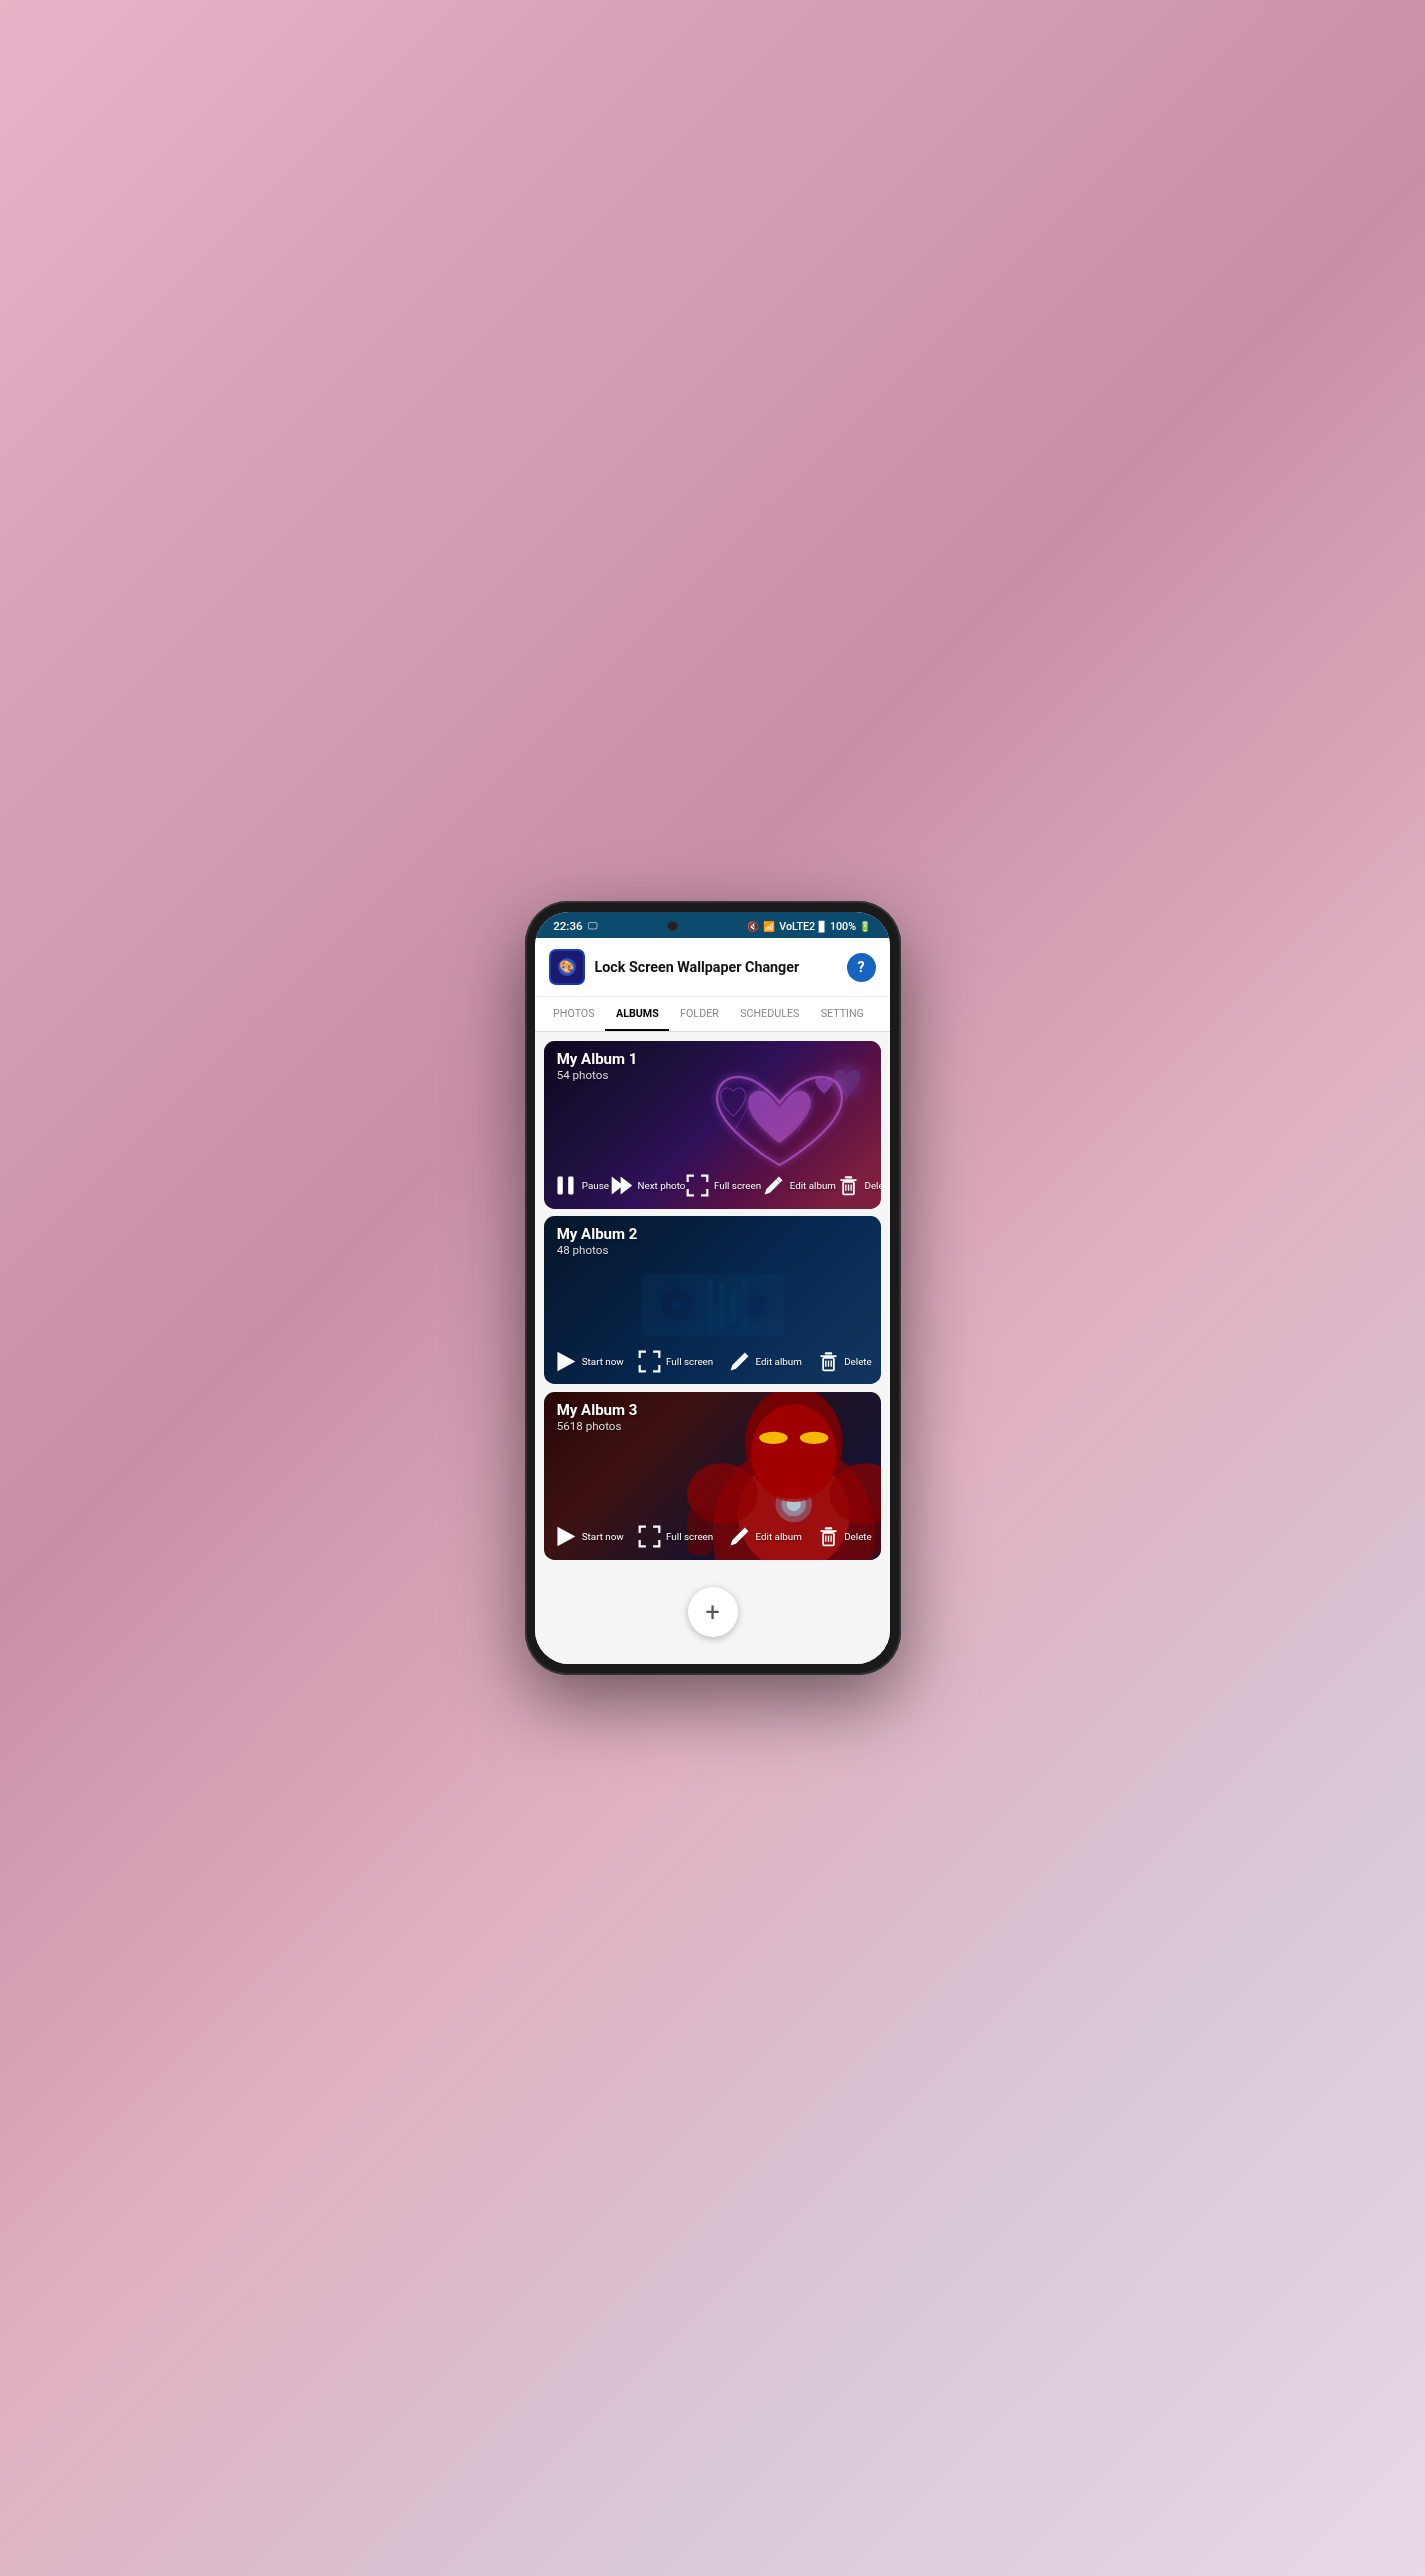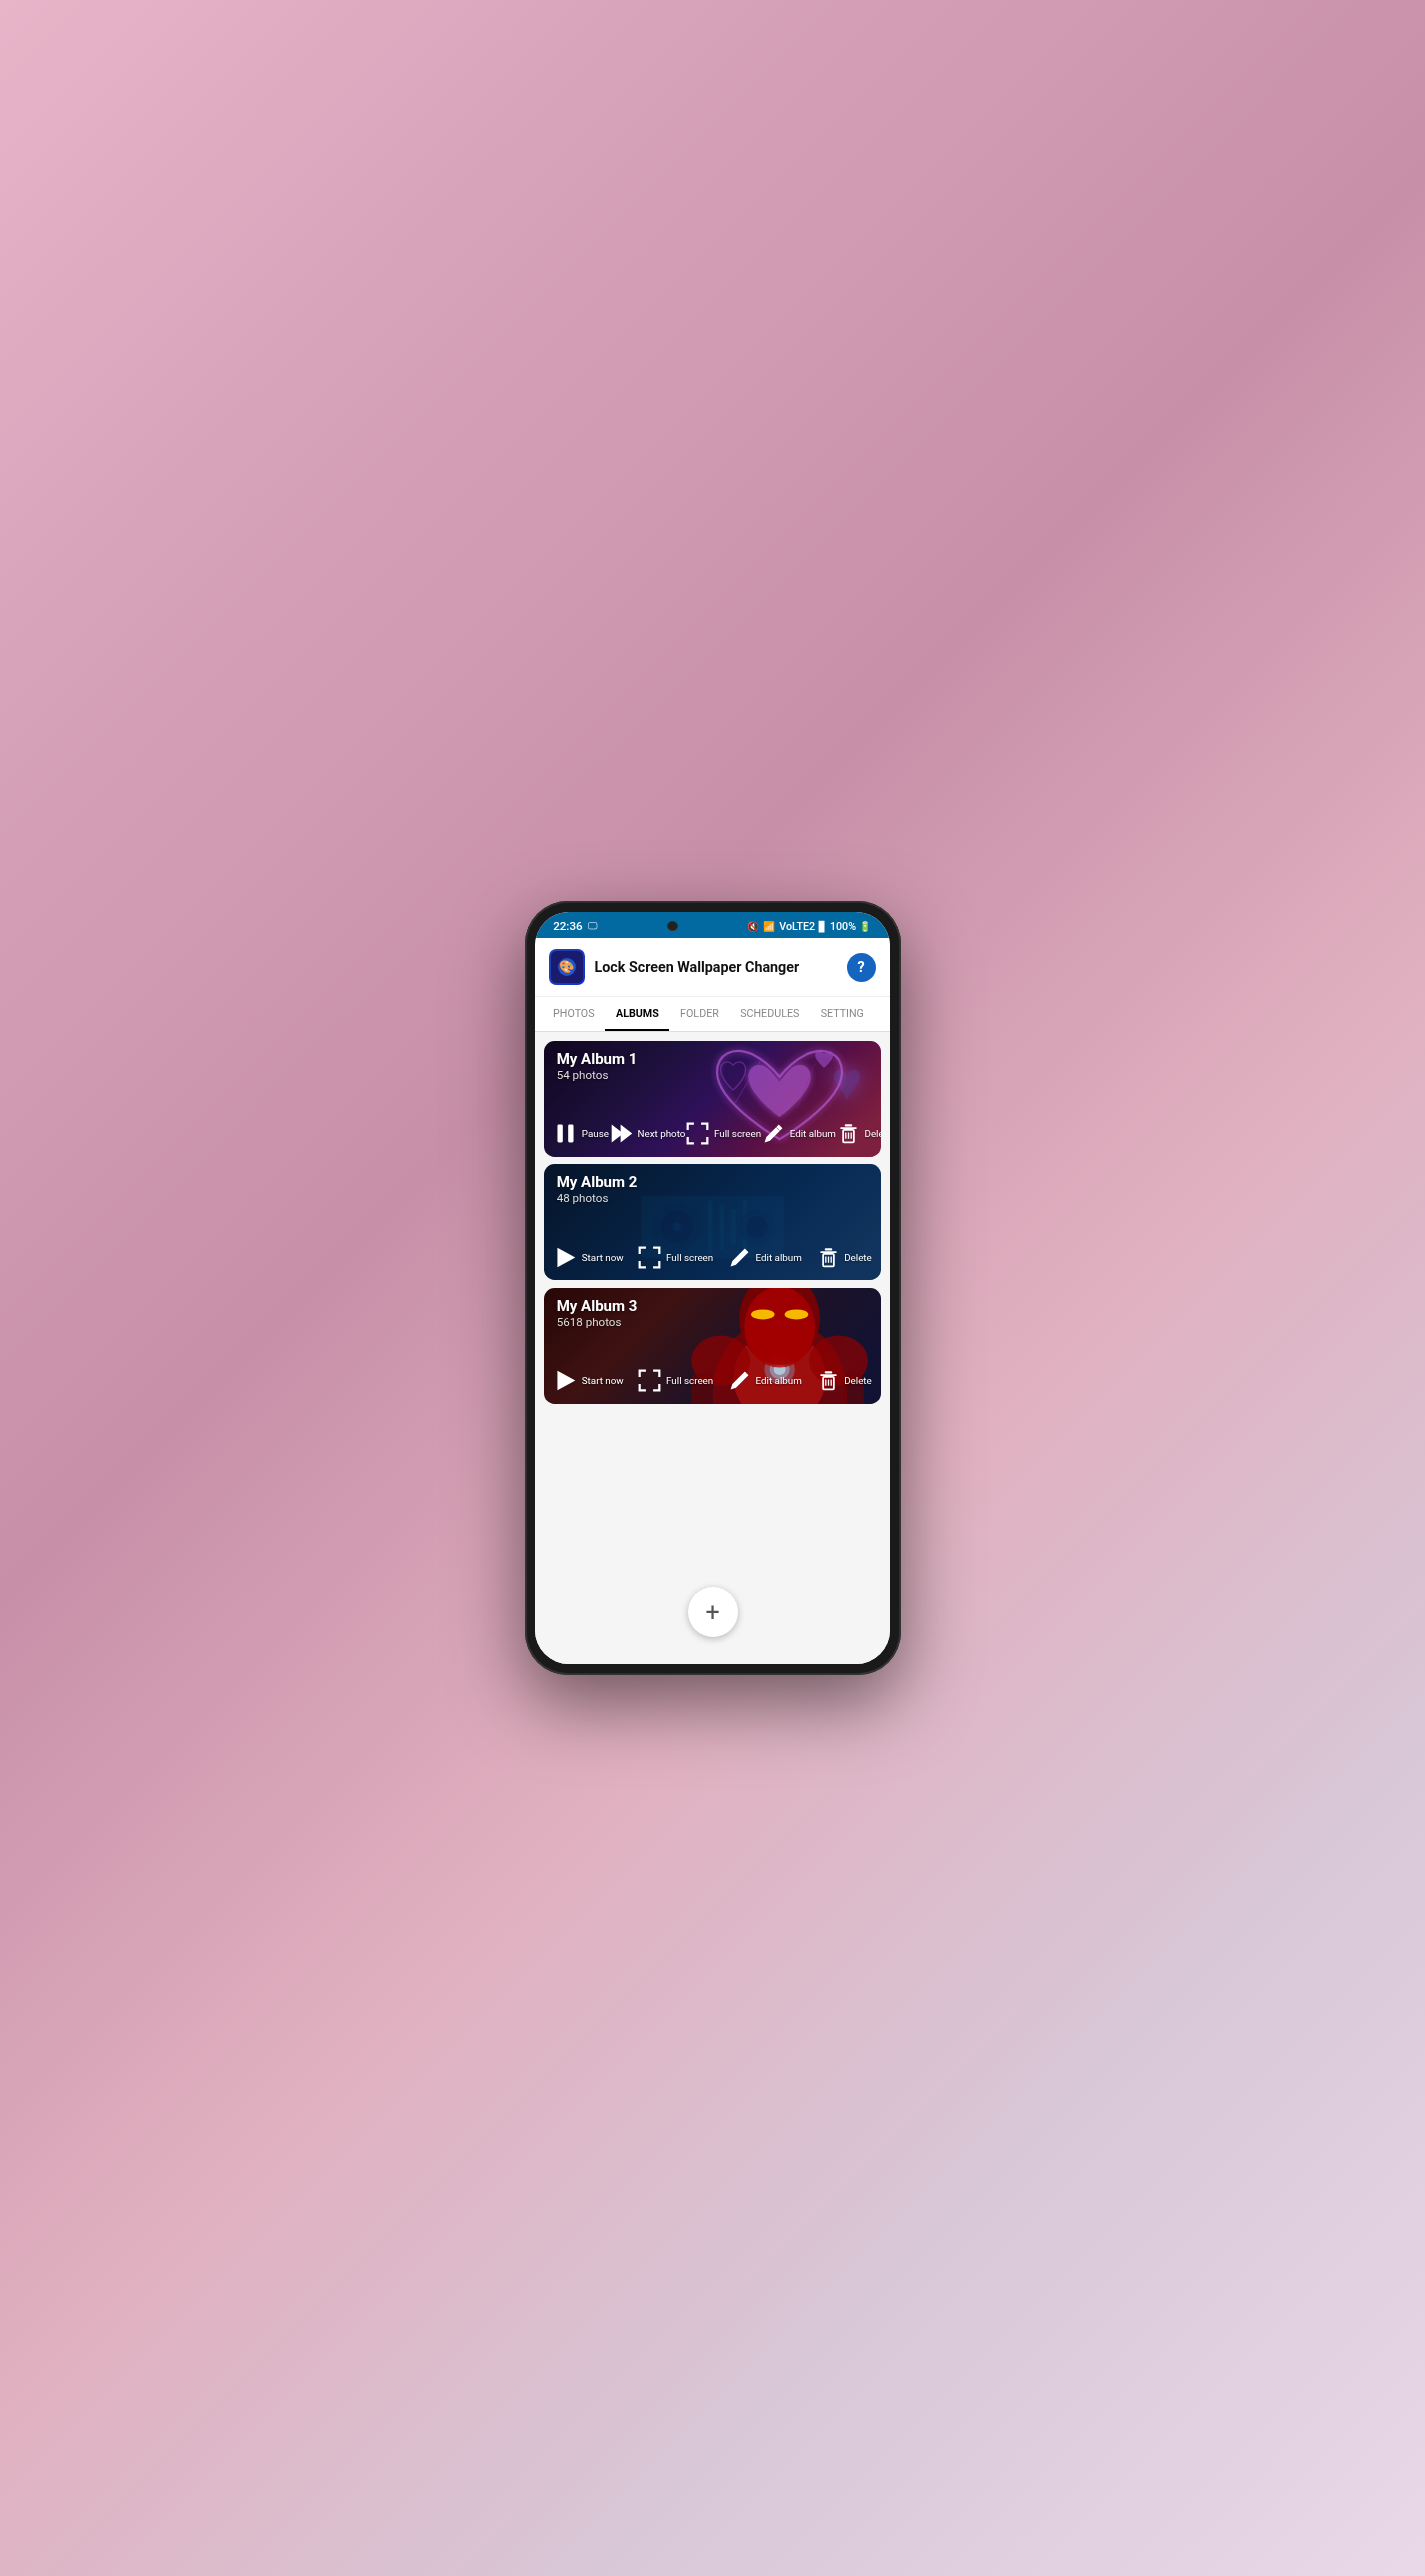--- a/index.html
+++ b/index.html
@@ -24,21 +24,21 @@
 
     .phone-inner {
       background: #fff;
       border-radius: 34px;
       overflow: hidden;
       position: relative;
     }
 
     
     .status-bar {
-      background: #0369a1;
+      background: #0c4a6e;
       color: #fff;
       display: flex;
       align-items: center;
       justify-content: space-between;
       padding: 7.2px 18px 5.4px;
       font-size: 11.6px;
       font-weight: 500;
     }
 
     .status-left {
@@ -146,21 +146,21 @@
       display: flex;
       flex-direction: column;
       gap: 7.2px;
     }
 
     
     .album-card {
       border-radius: 10.7px;
       overflow: hidden;
       position: relative;
-      height: 116px;
+      height: 168px;
     }
 
     .album-bg {
       position: absolute;
       inset: 0;
       background-size: cover;
       background-position: center;
     }
 
     .album-bg-1 {

